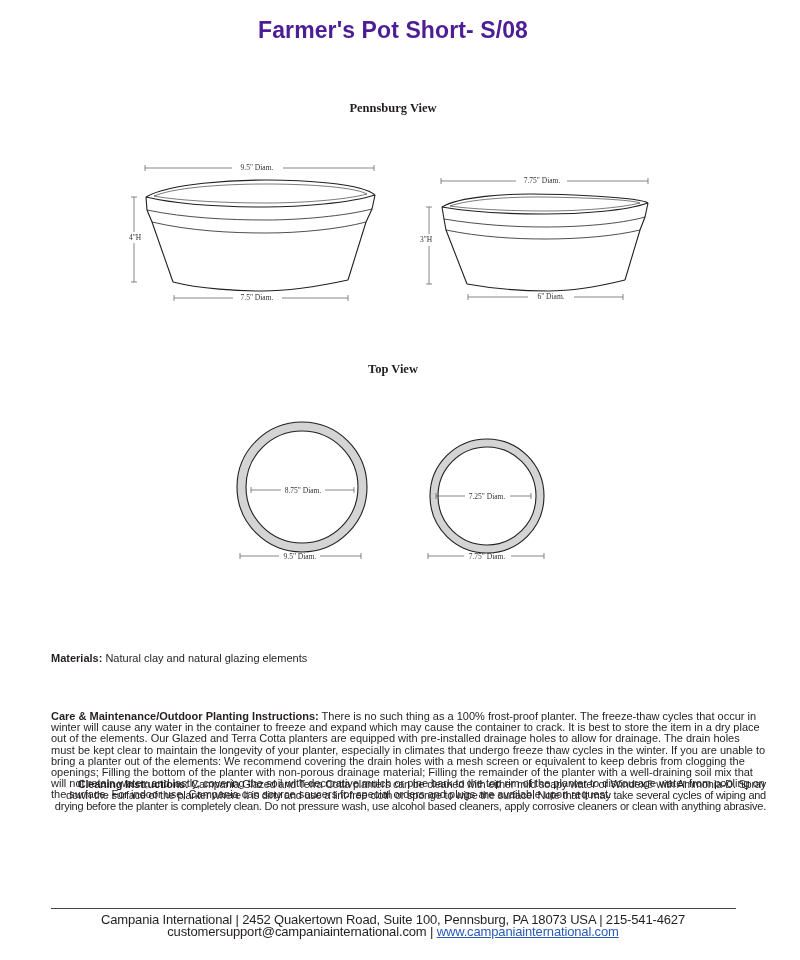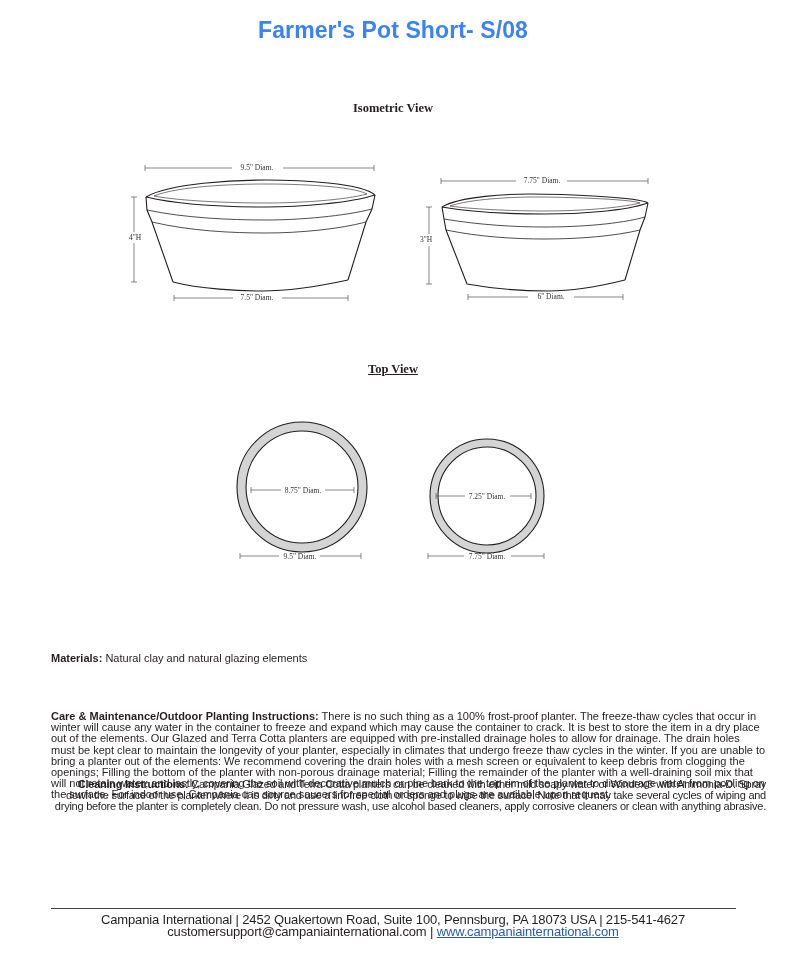--- a/index.html
+++ b/index.html
@@ -1,27 +1,27 @@
 <!DOCTYPE html>
 <html><head>
   <meta charset="utf-8">
   <style>
     html, body { margin: 0; padding: 0; background: #ffffff; }
     body { width: 800px; height: 960px; position: relative; overflow: hidden; color: #231f20; }
     .title {
       position: absolute; left: 0; top: 17px; width: 786px; text-align: center;
-      font-family: "Liberation Sans", sans-serif; font-weight: bold; font-size: 23px; color: #3b82f6;
+      font-family: "Liberation Sans", sans-serif; font-weight: bold; font-size: 23px; color: #4c1d95;
       letter-spacing: 0.1px;
     }
     .section-heading {
       position: absolute; left: 0; width: 786px; text-align: center;
       font-family: "Liberation Serif", serif; font-weight: bold; font-size: 12.5px; color: #231f20;
     }
     #iso-heading { top: 101px; }
-    #top-heading { top: 362px; text-decoration: underline; }
+    #top-heading { top: 362px; }
     svg.drawing { position: absolute; left: 0; top: 0; width: 800px; height: 640px; }
     .dim-text { font-family: "Liberation Serif", serif; font-size: 7.5px; fill: #333; }
     .body-text {
       position: absolute; left: 51px; width: 715px;
       font-family: "Liberation Sans", sans-serif; font-size: 11px; line-height: 11.2px; color: #231f20;
     }
     .body-text b { font-weight: bold; }
     #materials { top: 653px; }
     #care { top: 673px; margin-top: 38px; }
     #cleaning { top: 779px; letter-spacing: -0.25px; text-align: right; }
@@ -31,21 +31,21 @@
       font-family: "Liberation Sans", sans-serif; font-size: 13px; color: #231f20; letter-spacing: -0.15px;
     }
     #footer-line1 { top: 912px; }
     #footer-line2 { top: 924px; }
     .footer a { color: #2b59b8; text-decoration: underline; }
   </style>
 </head>
 <body>
 
 <div class="title">Farmer's Pot Short- S/08</div>
-<div class="section-heading" id="iso-heading">Isometric View</div>
+<div class="section-heading" id="iso-heading">Pennsburg View</div>
 <div class="section-heading" id="top-heading">Top View</div>
 
 <svg class="drawing" viewBox="0 0 800 640" xmlns="http://www.w3.org/2000/svg">
 
   <g fill="none" stroke="#231f20" stroke-width="1.1">
     <path d="M146,197 C170,183 235,180 266,180 C300,180 362,183 375,195"></path>
     <path d="M146,197 C180,205 230,207 266,207 C300,207 350,203 375,195"></path>
     <path stroke-width="0.6" d="M154,196 C178,186 236,184 266,184 C298,184 352,186 367,194 C345,200 300,203 266,203 C230,203 180,201 154,196 Z"></path>
     <path stroke-width="0.8" d="M147,210 C185,218 230,220 266,220 C300,220 345,216 372,209"></path>
     <path stroke-width="0.8" d="M152,222 C190,231 232,233 266,233 C300,233 340,229 366,222"></path>

